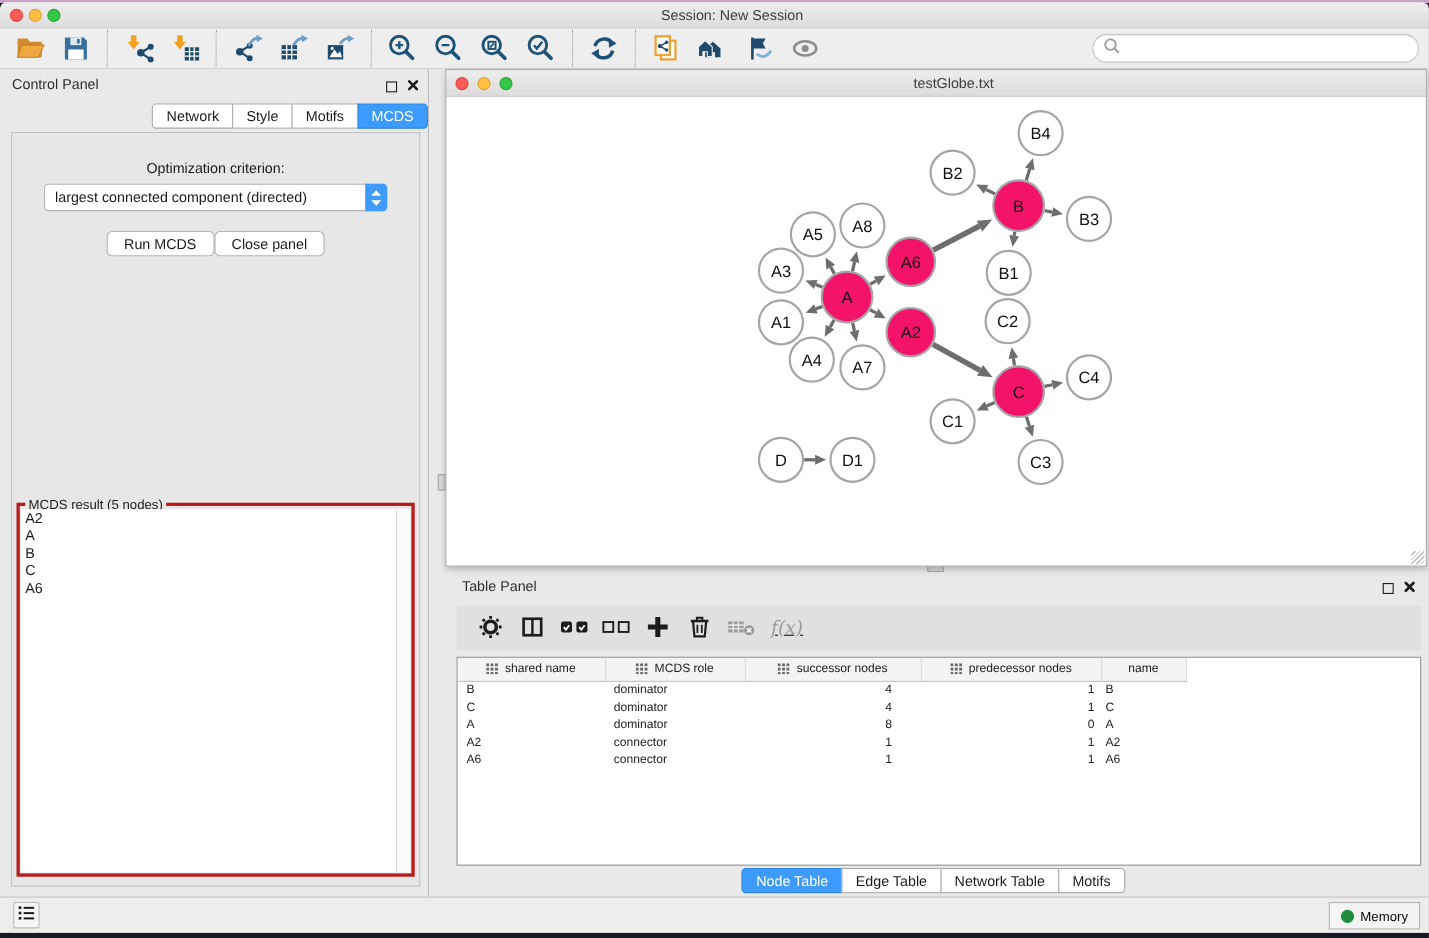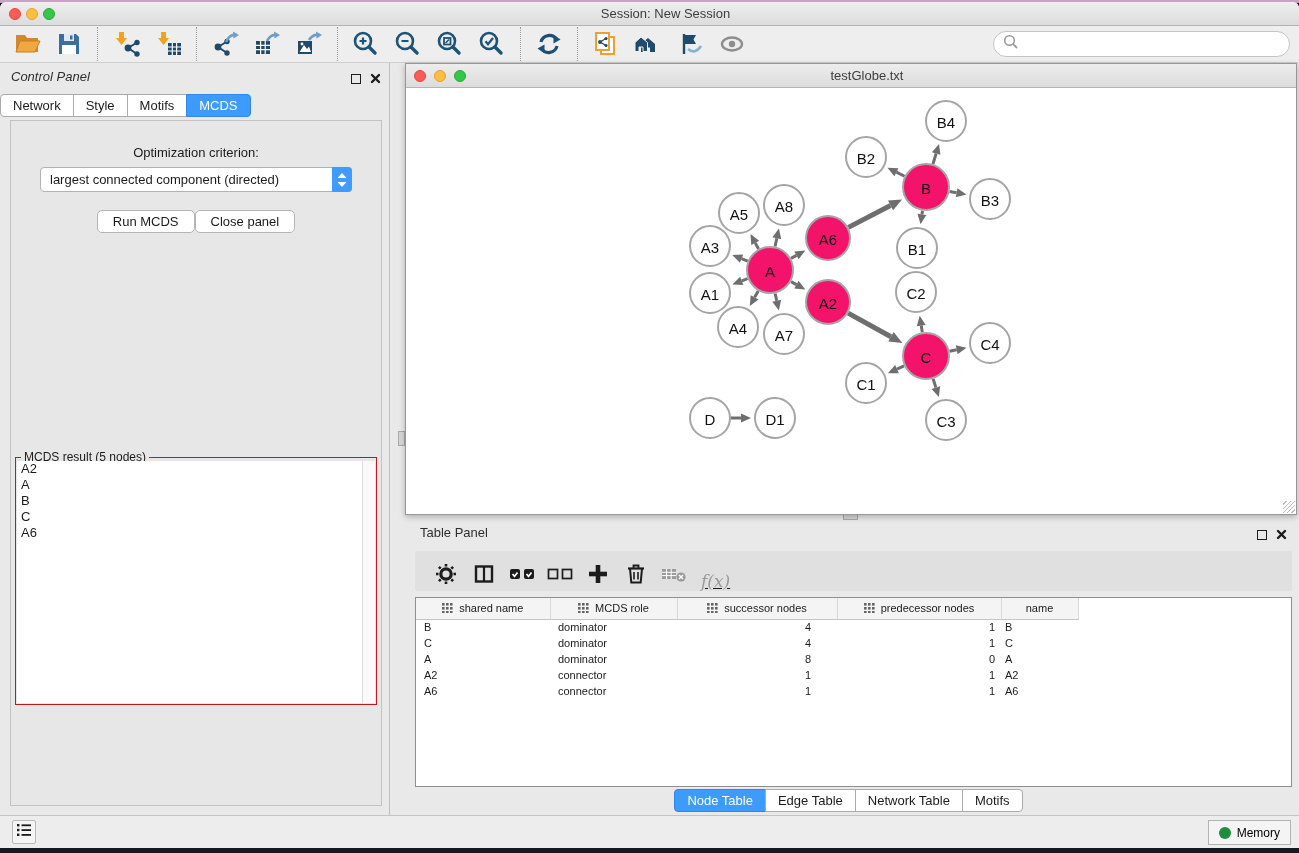--- a/index.html
+++ b/index.html
@@ -19,56 +19,56 @@
   .win-title{position:absolute;left:0;right:0;top:4px;text-align:center;font-size:13px;color:#3d3d3d;padding-left:32px;}
   
   .toolbar{position:absolute;top:24px;left:0;right:0;height:37px;background:#eeeeee;border-bottom:1px solid #cfcfcf;display:flex;align-items:center;padding-left:6px;}
   .tbtn{width:32px;height:32px;display:flex;align-items:center;justify-content:center;margin:0 5px;background:transparent;border:none;}
   .tbtn svg{display:block;}
   .tsep{width:0;height:34px;border-left:1px dotted #9b9b9b;margin:0 7px;}
   .searchbox{position:absolute;right:9px;top:5px;width:297px;height:26px;background:#fff;border:1px solid #c4c4c4;border-radius:13px;display:flex;align-items:center;padding-left:8px;}
   .searchbox input{border:none;outline:none;flex:1;font-size:13px;background:transparent;font-family:inherit;}
   
   .control-panel{position:absolute;left:0;top:61px;width:390px;bottom:33px;background:#e9e9e9;border-right:1px solid #bfbfbf;}
-  .panel-head{position:absolute;top:6px;left:11px;font-size:13px;color:#2e2e2e;font-style:italic;}
+  .panel-head{position:absolute;top:6px;left:11px;font-size:13px;color:#2e2e2e;}
   .panel-icons{position:absolute;top:7px;right:8px;display:flex;gap:9px;align-items:center;}
   .float-box{width:10px;height:10px;border:1.6px solid #1c1c1c;display:inline-block;}
   .seg-tabs{display:flex;}
   .seg-tab{font-size:13px;padding:3px 12px;background:#fff;border:1px solid #ababab;margin-left:-1px;color:#1b1b1b;white-space:nowrap;}
   .seg-tab:first-child{border-radius:4px 0 0 4px;margin-left:0;}
   .seg-tab:last-child{border-radius:0 4px 4px 0;}
   .seg-tab.active{background:#3d9bfd;border-color:#2f87e8;color:#fff;}
-  .cp-tabs{position:absolute;top:31px;left:0;right:0;display:flex;justify-content:flex-start;}
+  .cp-tabs{position:absolute;top:31px;left:12px;right:0;display:flex;justify-content:flex-end;}
   .cp-inner{position:absolute;left:10px;right:7px;top:57px;bottom:9px;background:#e7e7e7;border:1px solid #c2c2c2;}
   .opt-label{position:absolute;top:24px;left:0;right:0;text-align:center;font-size:13px;}
   .opt-select{position:absolute;top:46px;left:50%;transform:translateX(-50%);width:312px;height:25px;background:#fff;border:1px solid #b2b2b2;border-radius:4px;display:flex;align-items:center;}
   .opt-select .val{flex:1;font-size:13px;padding-left:9px;white-space:nowrap;}
   .stepper{width:20px;height:25px;margin-right:-1px;background:#3f9bfc;border-radius:0 4px 4px 0;display:flex;align-items:center;justify-content:center;}
   .btn-row{position:absolute;top:89px;left:0;right:0;display:flex;justify-content:center;}
   .mac-btn{font-size:13px;background:#fff;border:1px solid #b5b5b5;border-radius:5px;padding:3px 15px;color:#1b1b1b;font-family:inherit;}
-  .mcds-fieldset{position:absolute;left:4px;right:4px;top:336px;height:248px;border:1px solid #b91c1c;}
+  .mcds-fieldset{position:absolute;left:4px;right:4px;top:336px;height:340px;border:3px solid #b91c1c;}
   .mcds-legend{position:absolute;top:-8px;left:5px;background:#e7e7e7;padding:0 3px;font-size:12px;}
   .mcds-list{position:absolute;left:1px;right:1px;top:3px;bottom:1px;background:#fff;overflow:hidden;}
   .mcds-scroll{position:absolute;right:0;top:0;bottom:0;width:13px;background:#fafafa;border-left:1px solid #ddd;}
   .mcds-item{font-size:13px;line-height:16px;padding-left:4px;}
   
   .right-bg{position:absolute;left:390px;right:0;top:61px;bottom:33px;background:#e9e9e9;}
   .grip{position:absolute;background:#d6d6d6;border:1px solid #a9a9a9;}
   
   .net-window{position:absolute;left:405px;top:61px;width:892px;height:452px;background:#fff;border:1px solid #979797;box-shadow:0 2px 6px rgba(0,0,0,.25);}
   .net-titlebar{position:absolute;top:0;left:0;right:0;height:24px;background:linear-gradient(#ededed,#dcdcdc);border-bottom:1px solid #b5b5b5;}
   .net-titlebar .tl.red{left:8px;}
   .net-titlebar .tl.yellow{left:28px;}
   .net-titlebar .tl.green{left:48px;}
   .net-canvas{position:absolute;left:0;right:0;top:24px;bottom:0;background:#fff;}
   .resize-corner{position:absolute;right:1px;bottom:1px;width:12px;height:12px;background:repeating-linear-gradient(135deg,transparent 0,transparent 2px,#bdbdbd 2px,#bdbdbd 3px);}
   
   .tp-head{position:absolute;left:420px;top:523px;font-size:13px;color:#2e2e2e;}
   .tp-icons{position:absolute;right:12px;top:524px;display:flex;gap:9px;align-items:center;}
-  .tp-toolbar{position:absolute;left:415px;top:549px;width:877px;height:40px;background:#e0e0e0;border-radius:2px;display:flex;align-items:flex-end;padding-left:12px;text-decoration:underline;}
+  .tp-toolbar{position:absolute;left:415px;top:549px;width:877px;height:40px;background:#e0e0e0;border-radius:2px;display:flex;align-items:center;padding-left:12px;text-decoration:underline;}
   .tp-btn{width:34px;height:32px;display:flex;align-items:center;justify-content:center;margin:0 2px;background:transparent;border:none;}
   .fx{font-family:"DejaVu Serif","Liberation Serif",serif;font-style:italic;font-size:17px;color:#9a9a9a;margin-left:8px;}
   .table-wrap{position:absolute;left:415px;top:595px;width:877px;height:190px;background:#fff;border:1px solid #8f8f8f;overflow:hidden;}
   table.node-table{border-collapse:collapse;table-layout:fixed;width:100%;}
   .node-table th{height:21px;background:#f4f4f4;border-bottom:1px solid #c6c6c6;border-right:1px solid #d9d9d9;font-weight:normal;font-size:11px;}
   .node-table th.filler{background:#fff;border-bottom:none;border-right:none;}
   .node-table th .hcell{display:flex;align-items:center;justify-content:center;gap:6px;}
   .node-table td{font-size:11px;height:16px;padding:0 8px;white-space:nowrap;}
   .node-table td.num{text-align:right;padding-right:26px;}
   .node-table td.num2{text-align:right;padding-right:6px;}

